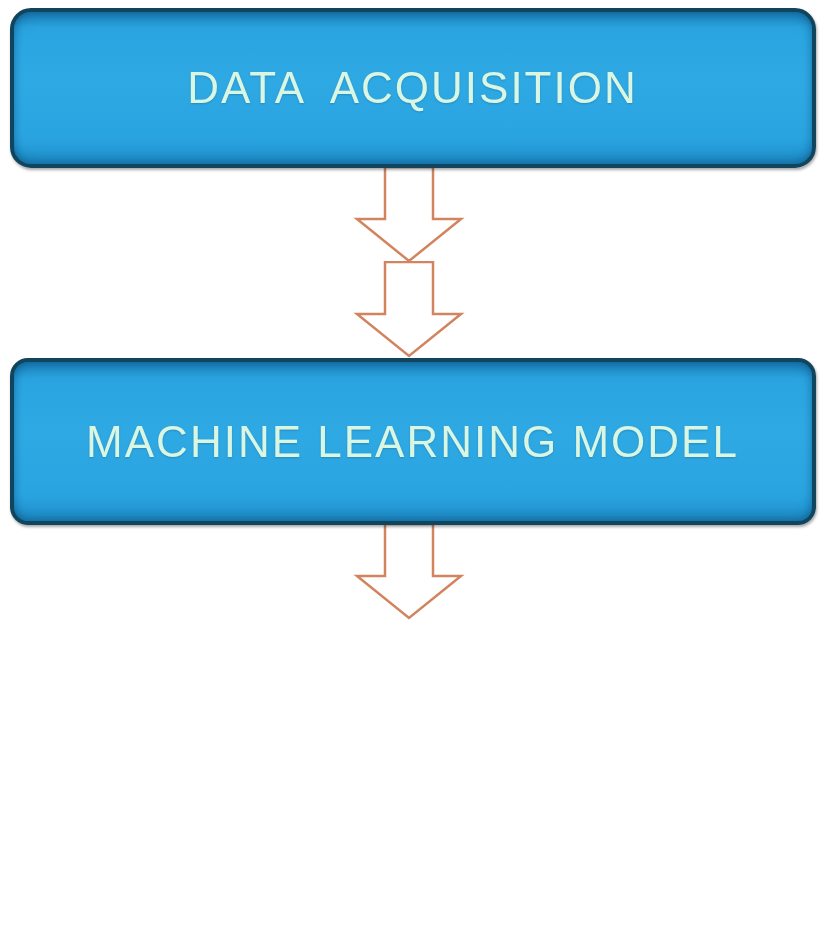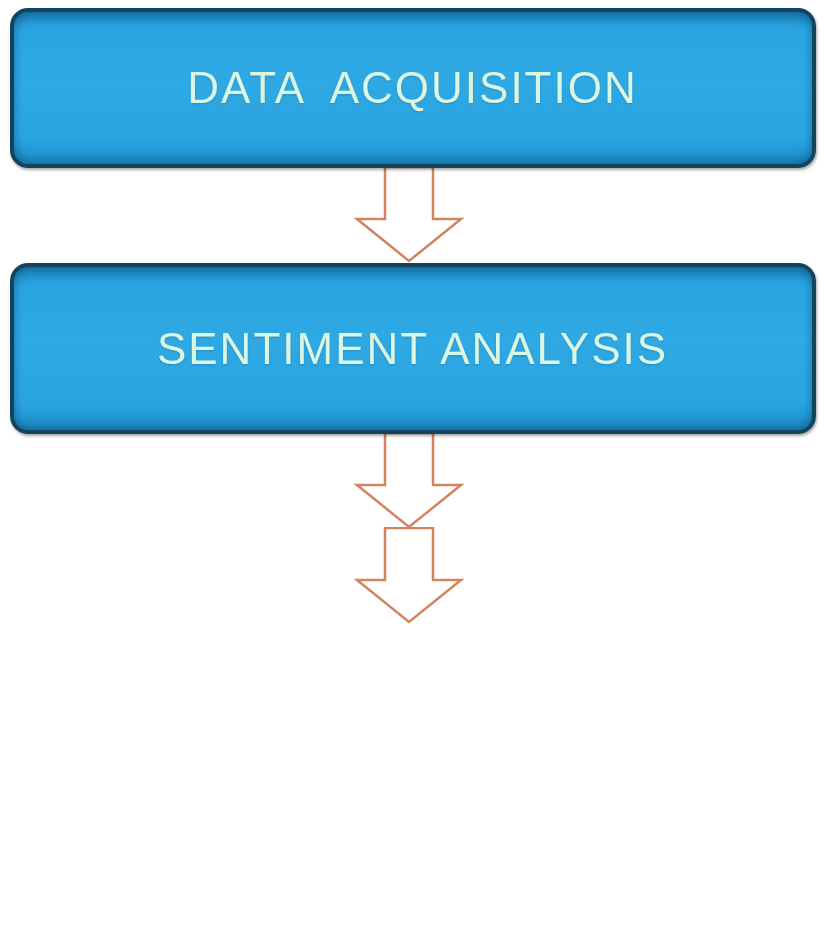--- a/index.html
+++ b/index.html
@@ -38,21 +38,21 @@
       inset 0 -12px 14px -8px rgba(8, 55, 95, 0.40),
       inset 4px 0 8px -4px rgba(8, 55, 95, 0.30),
       inset -4px 0 8px -4px rgba(8, 55, 95, 0.30),
       1px 2px 3px rgba(0, 0, 0, 0.35);
     display: flex;
     align-items: center;
     justify-content: center;
     flex: 0 0 auto;
     z-index: 2;
   }
-  .box-1 { height: 160px; }
+  .box-1 { height: 160px; border-radius: 21px; }
   .box-2 { height: 171px; }
   .box-3 { height: 167px; }
   .box-4 { height: 126px; }
   .step-label {
     color: #d9f6e2;
     font-size: 44px;
     font-weight: 400;
     letter-spacing: 2px;
     white-space: pre;
     text-shadow: 0 1px 2px rgba(20, 90, 130, 0.35);
@@ -80,30 +80,30 @@
   <div class="step-box box-1">
     <span class="step-label">DATA  ACQUISITION</span>
   </div>
 
   <div class="arrow-gap">
     <svg width="112" height="97" viewBox="0 0 112 97">
       <polygon points="32,1 32,53 4,53 56,95 108,53 80,53 80,1" fill="#ffffff" stroke="#d2845e" stroke-width="2.5" stroke-linejoin="miter"></polygon>
     </svg>
   </div>
 
-  <div class="step-box box-2">
-    <span class="step-label">SENTIMENT ANALYSIS</span>
-  </div>
 
   <div class="arrow-gap">
     <svg width="112" height="97" viewBox="0 0 112 97">
       <polygon points="32,1 32,53 4,53 56,95 108,53 80,53 80,1" fill="#ffffff" stroke="#d2845e" stroke-width="2.5" stroke-linejoin="miter"></polygon>
     </svg>
   </div>
 
+  <div class="step-box box-3">
+    <span class="step-label">MACHINE LEARNING MODEL</span>
+  </div>
 
   <div class="arrow-gap">
     <svg width="112" height="97" viewBox="0 0 112 97">
       <polygon points="32,1 32,53 4,53 56,95 108,53 80,53 80,1" fill="#ffffff" stroke="#d2845e" stroke-width="2.5" stroke-linejoin="miter"></polygon>
     </svg>
   </div>
 
 
 </div>
 

